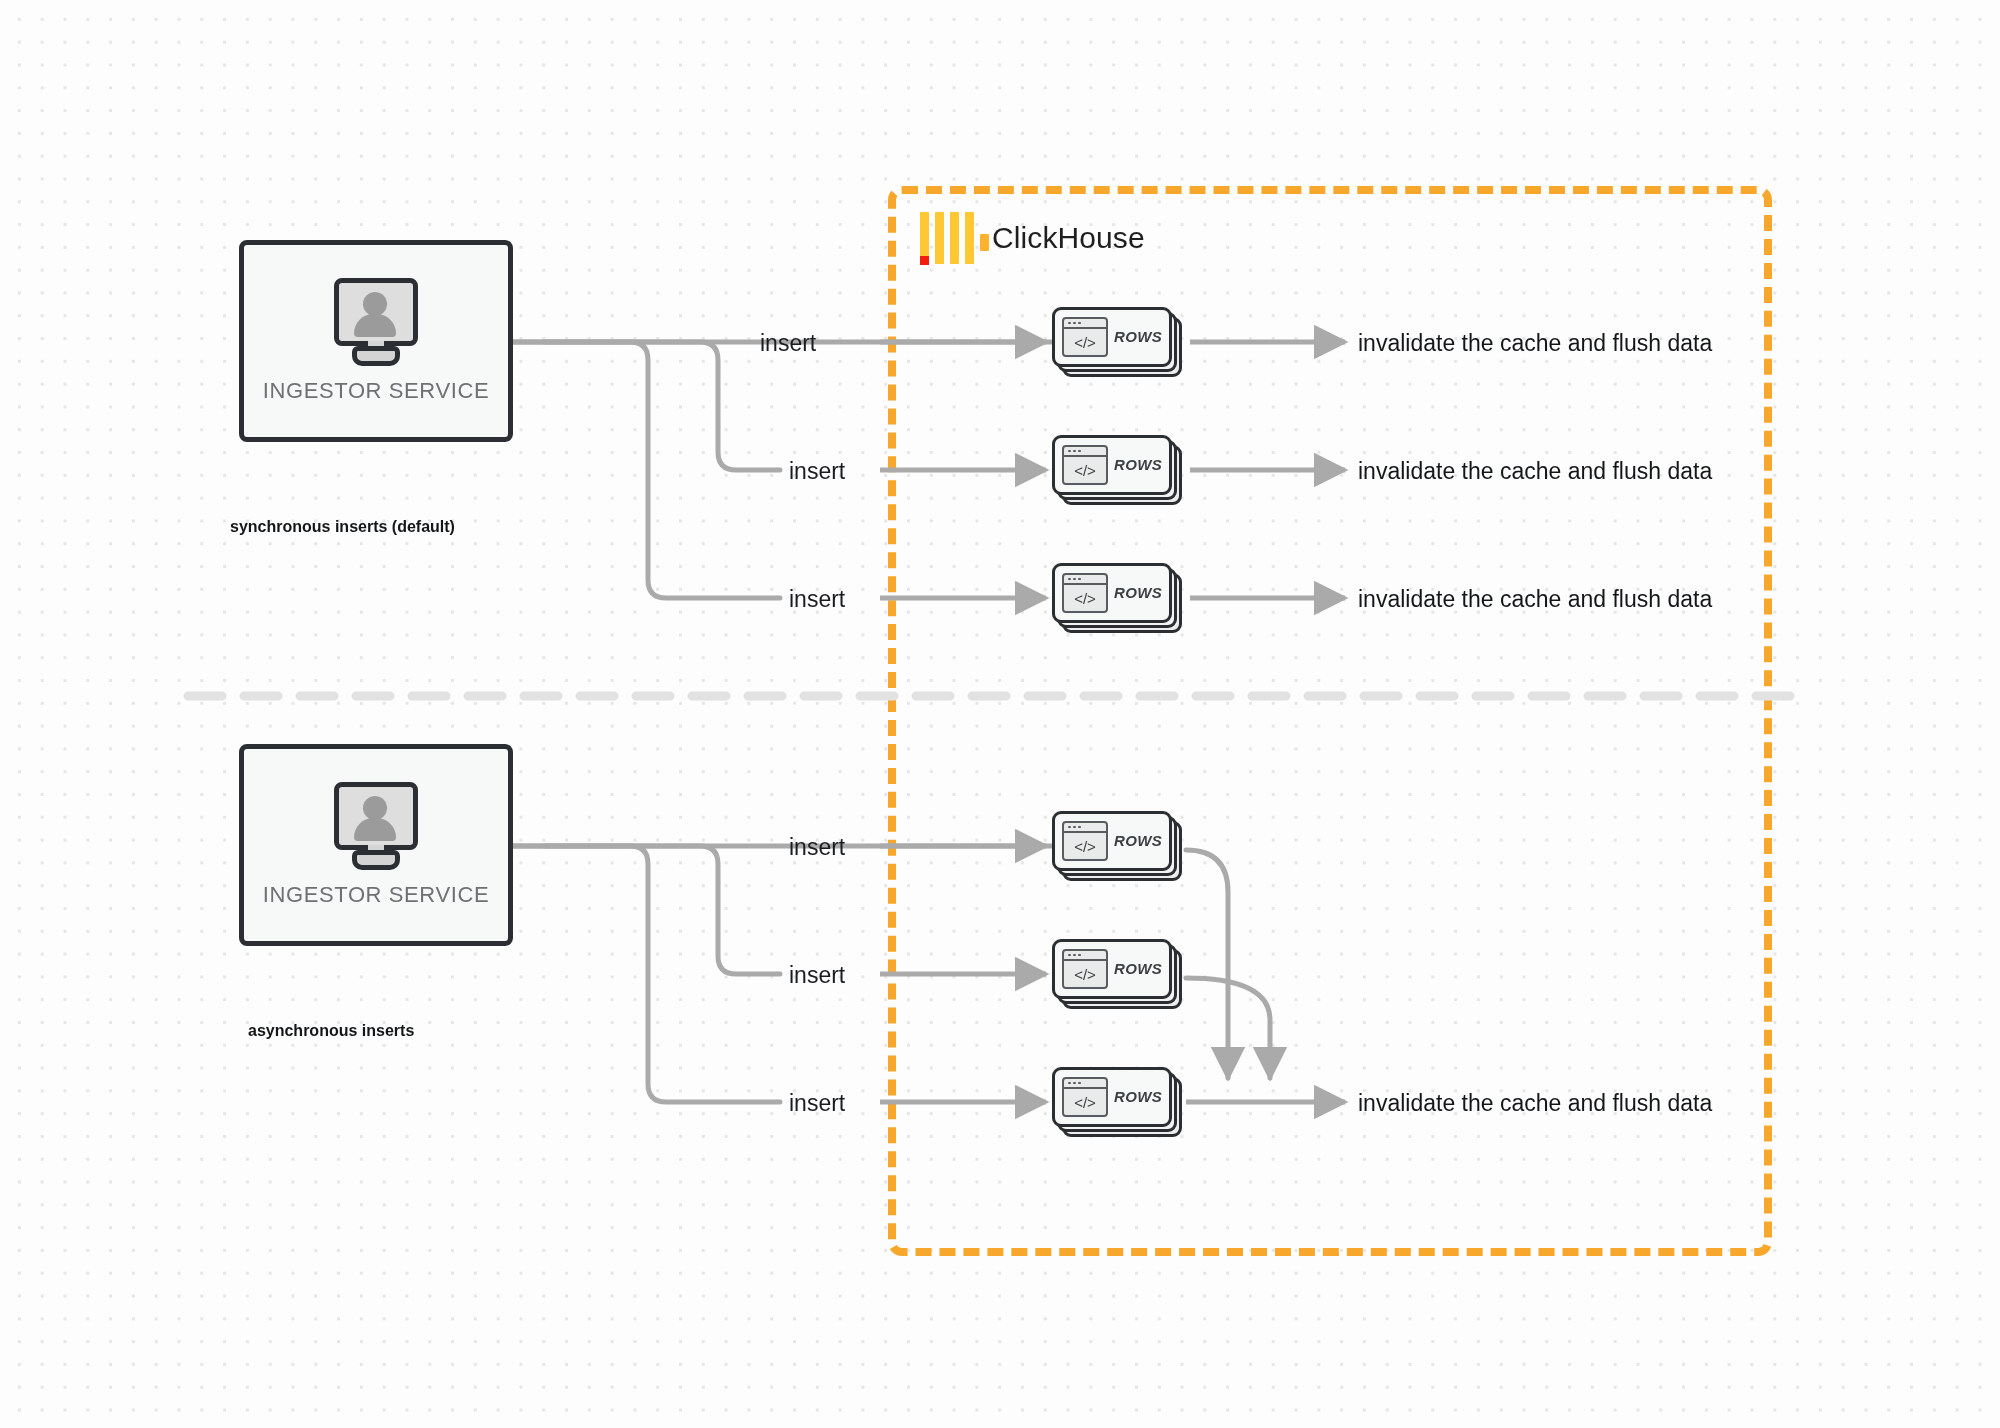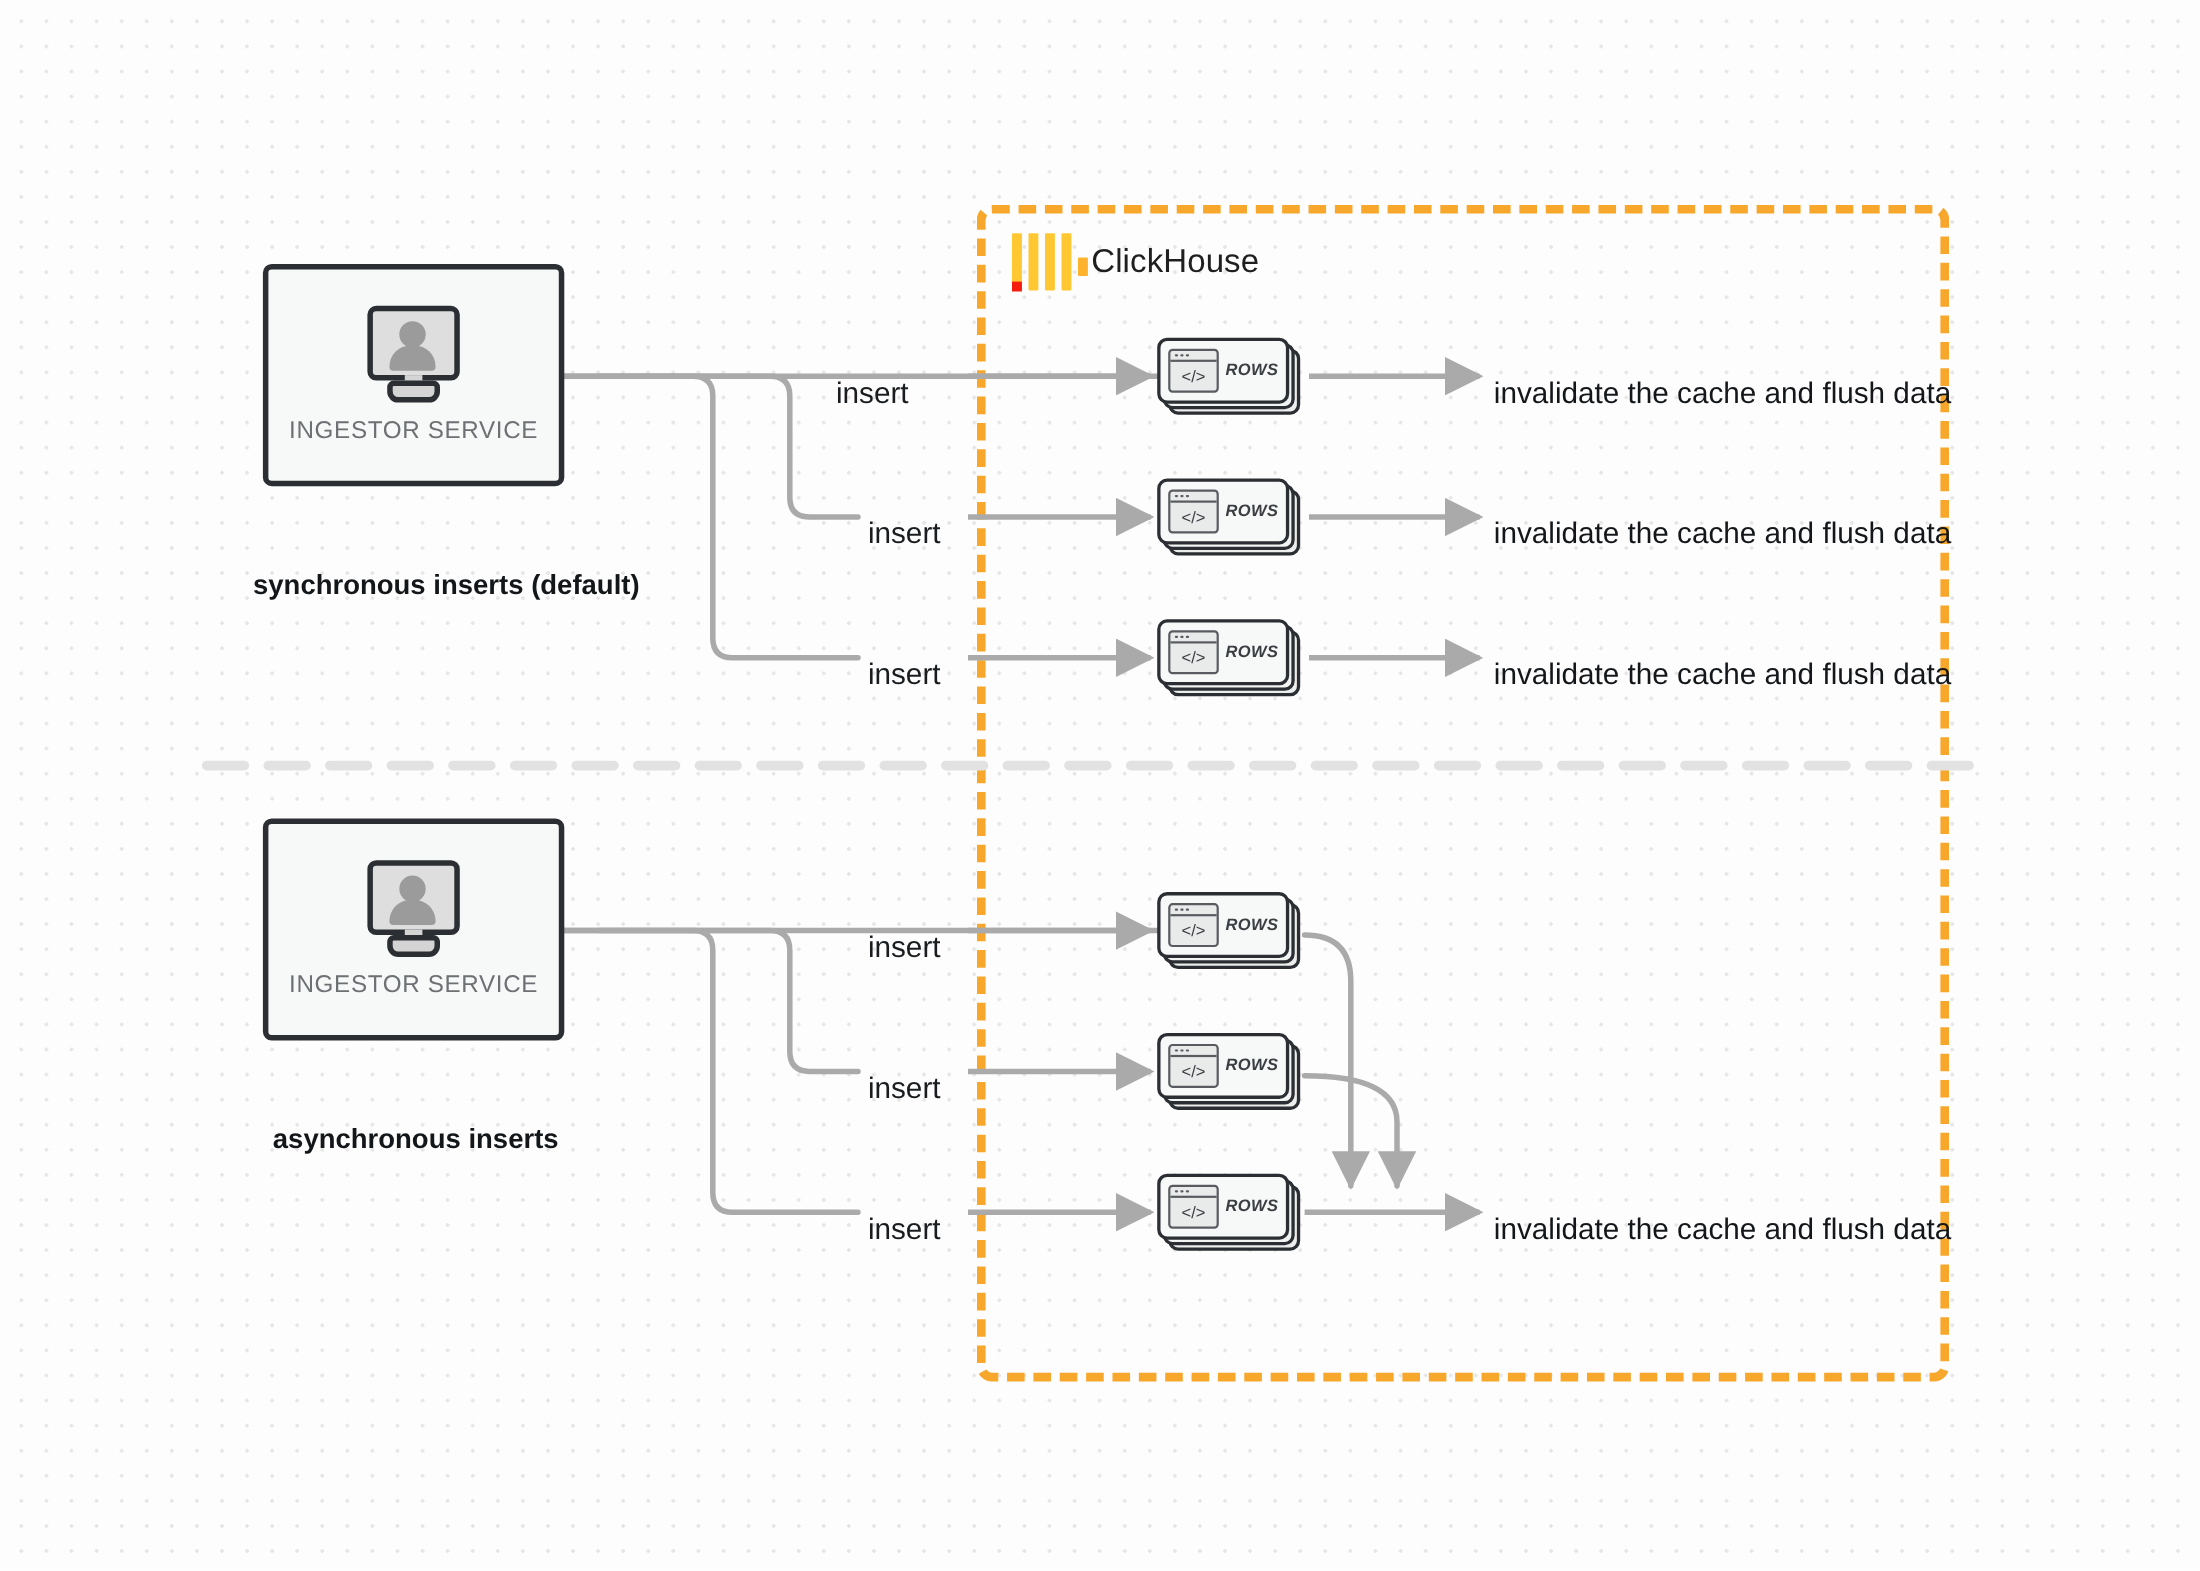--- a/index.html
+++ b/index.html
@@ -160,21 +160,21 @@
   .ingestor-label {
     font-size: 22px;
     color: #6e7174;
     letter-spacing: 0.6px;
     white-space: nowrap;
   }
 
   
   .section-label {
     position: absolute;
-    font-size: 25px;
+    font-size: 16px;
     font-weight: bold;
     color: #14171a;
     white-space: nowrap;
   }
   .section-label.sync { left: 230px; top: 518px; }
   .section-label.async { left: 248px; top: 1022px; }
 
   
   .rows-card {
     position: absolute;
@@ -232,24 +232,23 @@
     font-size: 15px;
     font-style: italic;
     font-weight: bold;
     color: #3b3f43;
     letter-spacing: 0.4px;
   }
 
   
   .edge-label {
     position: absolute;
-    font-size: 27px;
+    font-size: 23px;
     color: #14171a;
     white-space: nowrap;
-    margin-top: 12px;
   }
   .edge-label.insert { color: #1a1d20; }
 </style>
 </head>
 <body>
 
 <div id="canvas">
 
   <div class="ch-boundary"></div>
 

